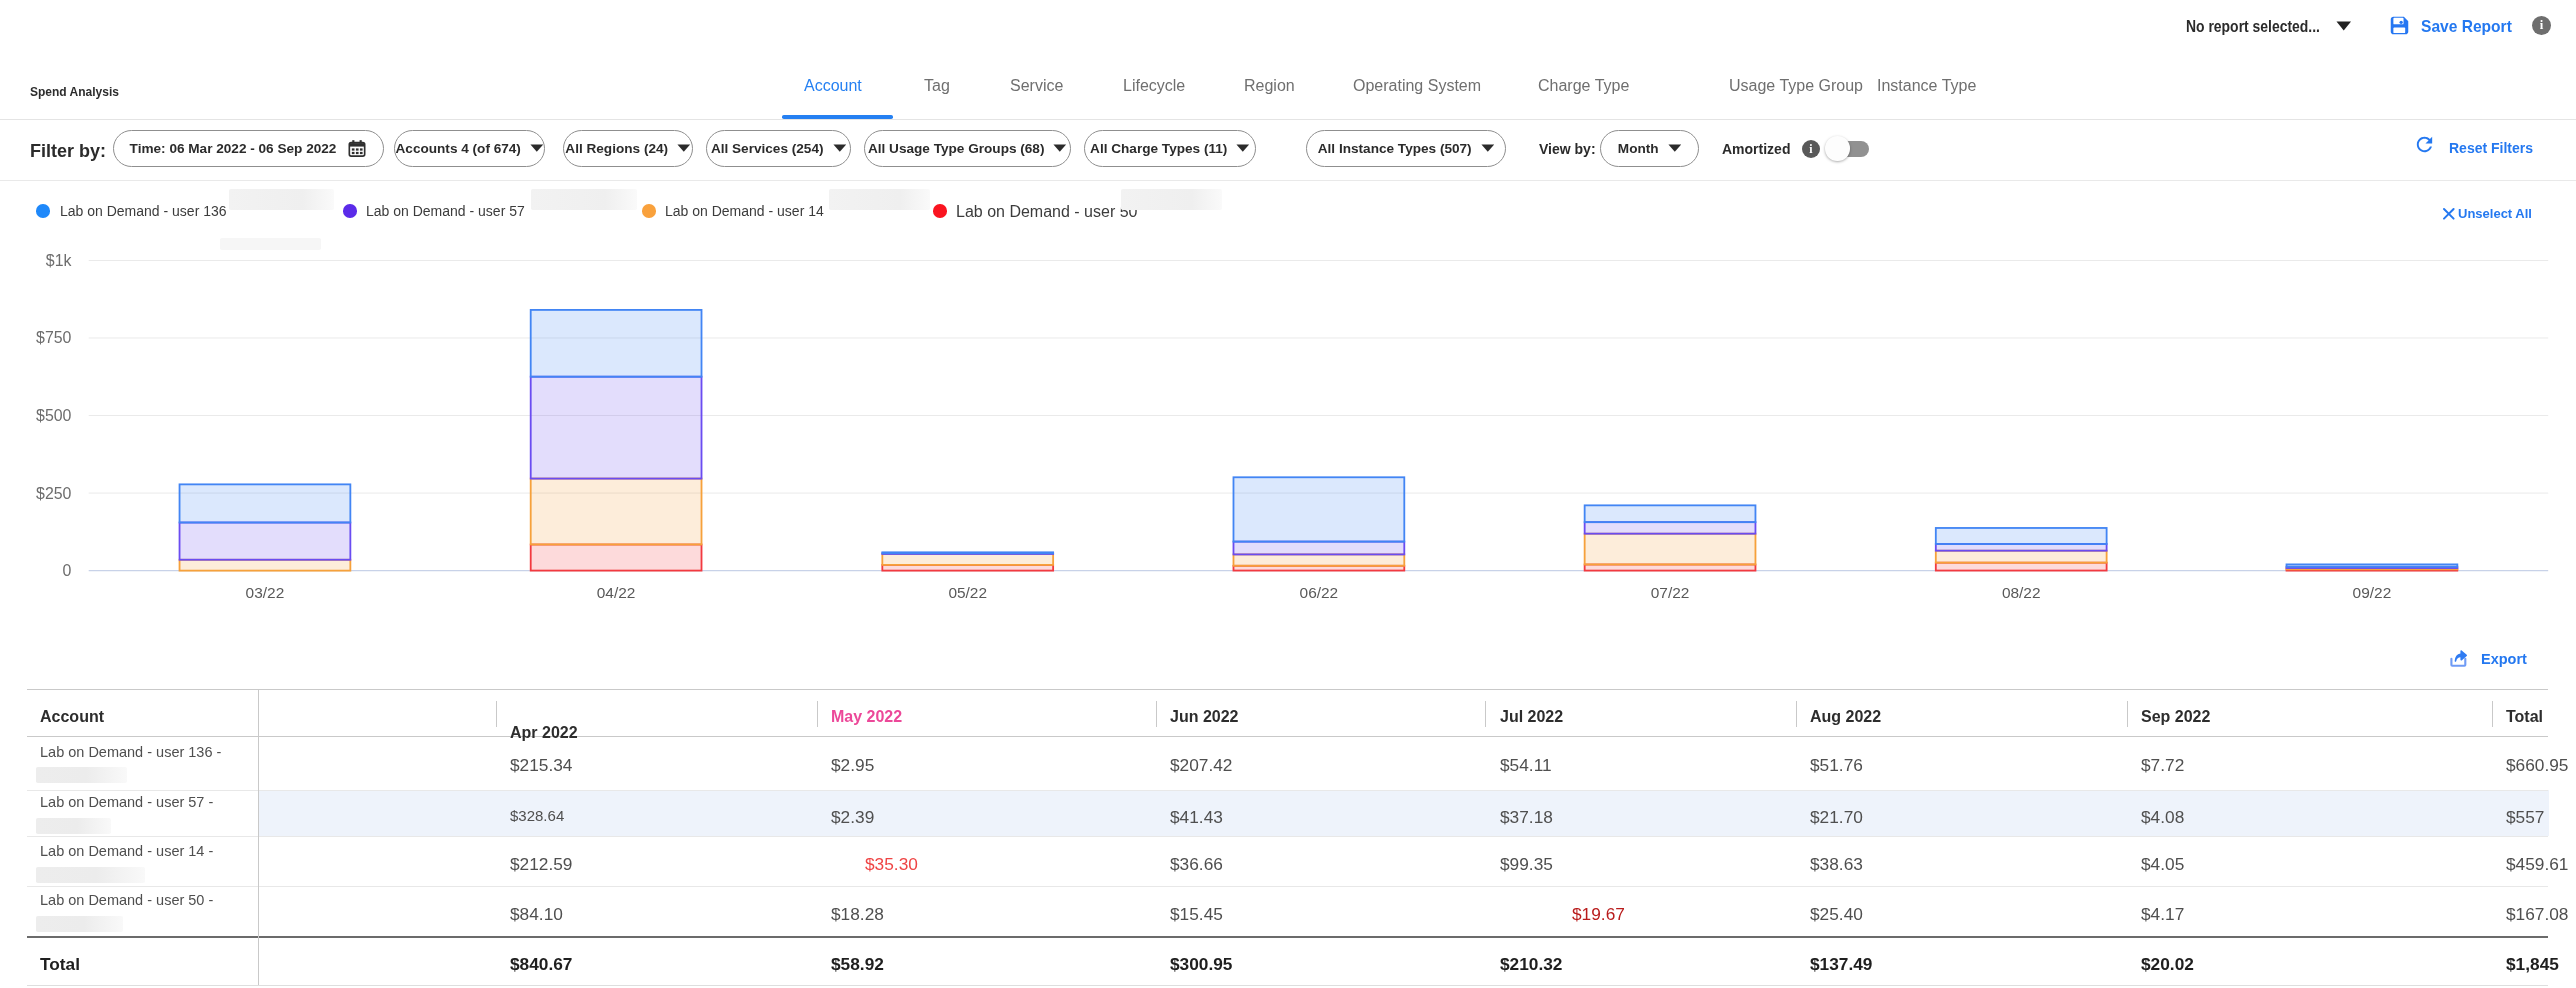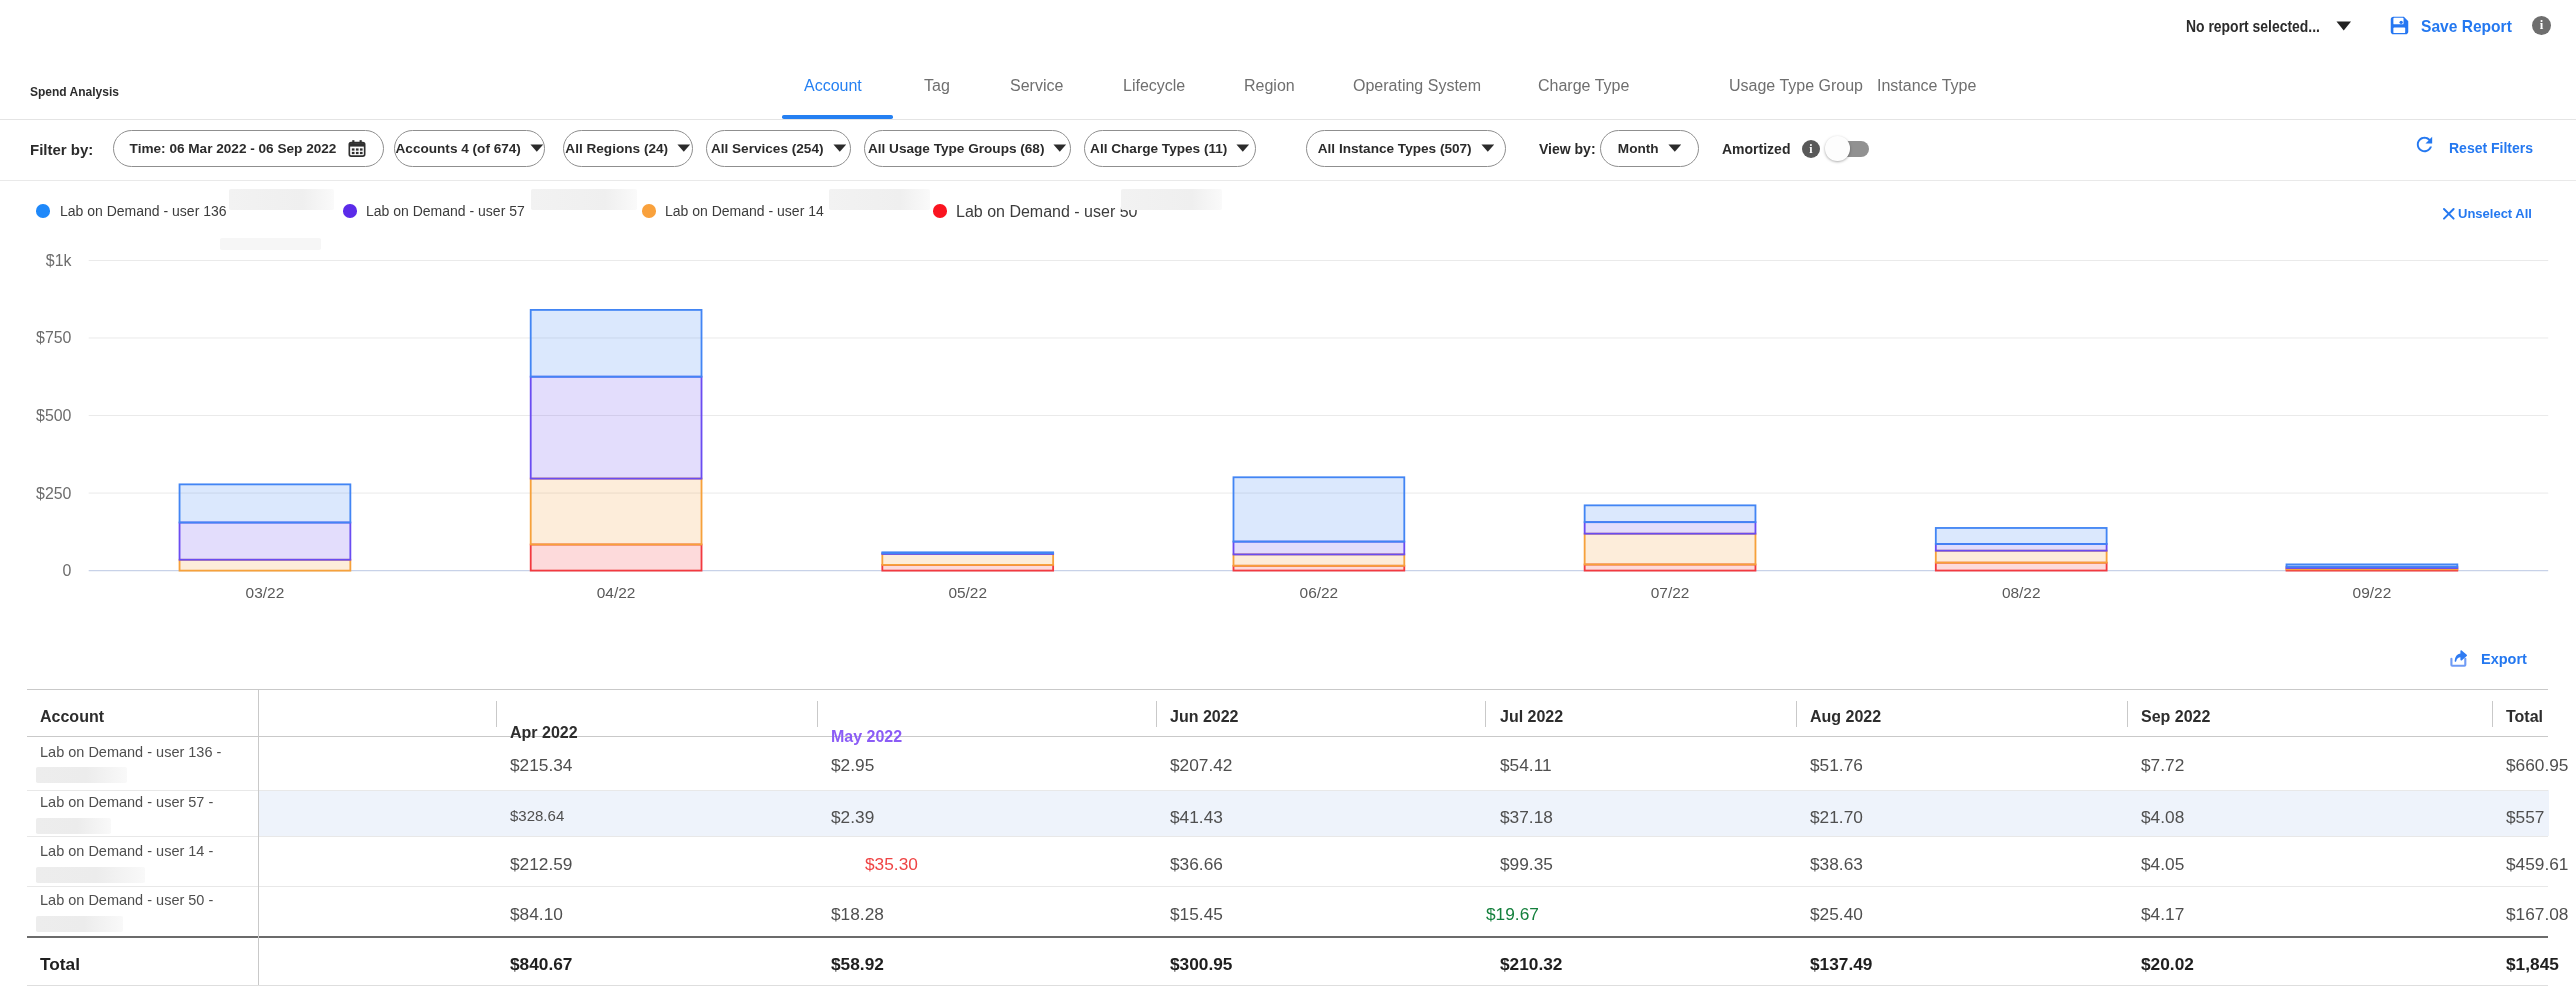--- a/index.html
+++ b/index.html
@@ -34,21 +34,21 @@
 <div class="abs" style="left:1010px; top:77px; font-size:16px; color:#6f6f6f;">Service</div>
 <div class="abs" style="left:1123px; top:77px; font-size:16px; color:#6f6f6f;">Lifecycle</div>
 <div class="abs" style="left:1244px; top:77px; font-size:16px; color:#6f6f6f;">Region</div>
 <div class="abs" style="left:1353px; top:77px; font-size:16px; color:#6f6f6f;">Operating System</div>
 <div class="abs" style="left:1538px; top:77px; font-size:16px; color:#6f6f6f;">Charge Type</div>
 <div class="abs" style="left:1689px; top:77px; font-size:16px; color:#6f6f6f;margin-left:40px;">Usage Type Group</div>
 <div class="abs" style="left:1877px; top:77px; font-size:16px; color:#6f6f6f;">Instance Type</div>
 <div class="abs" style="left:782px; top:115px; width:111px; height:3.6px; background:#2580f2; border-radius:1.8px;"></div>
 
   <div class="abs" style="left:0; top:180px; width:2576px; height:0.9px; background:#e9e9e9;"></div>
-  <div class="abs" style="left:30px; top:141px; font-size:15px; font-weight:700; color:#2b2b2b;">Filter by:</div>
+  <div class="abs" style="left:30px; top:141px; font-size:18px; font-weight:700; color:#2b2b2b;">Filter by:</div>
 <div class="abs chip" style="left:113px; top:130px; width:271px;">
 <span class="chip-t">Time: 06 Mar 2022 - 06 Sep 2022</span>
       <svg width="20" height="21" viewBox="0 0 24 24" style="margin-left:11px; flex:none;">
         <rect x="2.8" y="4.8" width="18.4" height="16.4" rx="2.2" fill="none" stroke="#2f2f2f" stroke-width="2"></rect>
         <path d="M3.5 5.5h17v4.2h-17z" fill="#2f2f2f"></path>
         <line x1="7.6" y1="2" x2="7.6" y2="6" stroke="#2f2f2f" stroke-width="2.6"></line>
         <line x1="16.4" y1="2" x2="16.4" y2="6" stroke="#2f2f2f" stroke-width="2.6"></line>
         <g stroke="#2f2f2f" stroke-width="2.7">
           <line x1="5.8" y1="13.2" x2="9" y2="13.2"></line>
           <line x1="10.7" y1="13.2" x2="13.9" y2="13.2"></line>
@@ -193,21 +193,21 @@
 <div class="abs" style="left:258px; top:689px; width:0.9px; height:296px; background:#c9c9c9;"></div>
 <div class="abs" style="left:496px; top:701px; width:0.9px; height:26px; background:#c9c9c9;"></div>
 <div class="abs" style="left:817px; top:701px; width:0.9px; height:26px; background:#c9c9c9;"></div>
 <div class="abs" style="left:1156px; top:701px; width:0.9px; height:26px; background:#c9c9c9;"></div>
 <div class="abs" style="left:1485px; top:701px; width:0.9px; height:26px; background:#c9c9c9;"></div>
 <div class="abs" style="left:1796px; top:701px; width:0.9px; height:26px; background:#c9c9c9;"></div>
 <div class="abs" style="left:2127px; top:701px; width:0.9px; height:26px; background:#c9c9c9;"></div>
 <div class="abs" style="left:2492px; top:701px; width:0.9px; height:26px; background:#c9c9c9;"></div>
 <div class="abs" style="left:40px; top:708px; font-size:16px; font-weight:700; color:#2d2d2d;">Account</div>
 <div class="abs" style="left:510px; top:708px; font-size:16px; font-weight:700; color:#2d2d2d;margin-top:16px;">Apr 2022</div>
-<div class="abs" style="left:831px; top:728px; font-size:16px; font-weight:700; color:#8b5cf6;">May 2022</div>
+<div class="abs" style="left:831px; top:708px; font-size:16px; font-weight:700; color:#ec4899;">May 2022</div>
 <div class="abs" style="left:1170px; top:708px; font-size:16px; font-weight:700; color:#2d2d2d;">Jun 2022</div>
 <div class="abs" style="left:1500px; top:708px; font-size:16px; font-weight:700; color:#2d2d2d;">Jul 2022</div>
 <div class="abs" style="left:1810px; top:708px; font-size:16px; font-weight:700; color:#2d2d2d;">Aug 2022</div>
 <div class="abs" style="left:2141px; top:708px; font-size:16px; font-weight:700; color:#2d2d2d;">Sep 2022</div>
 <div class="abs" style="left:2506px; top:708px; font-size:16px; font-weight:700; color:#2d2d2d;">Total</div>
 <div class="abs" style="left:40px; top:744px; font-size:14.5px; color:#4f4f4f;">Lab on Demand - user 136 -</div>
 <div class="abs" style="left:36px; top:767px; width:91px; height:15.5px; background:linear-gradient(90deg,#ededed 0%,#ececec 55%,#f9f9f9 100%); border-radius:1.8px;"></div>
 <div class="abs" style="left:510px; top:755px; font-size:17.3px; color:#4f4f4f;">$215.34</div>
 <div class="abs" style="left:831px; top:755px; font-size:17.3px; color:#4f4f4f;">$2.95</div>
 <div class="abs" style="left:1170px; top:755px; font-size:17.3px; color:#4f4f4f;">$207.42</div>
@@ -231,21 +231,21 @@
 <div class="abs" style="left:1170px; top:854px; font-size:17.3px; color:#4f4f4f;">$36.66</div>
 <div class="abs" style="left:1500px; top:854px; font-size:17.3px; color:#4f4f4f;">$99.35</div>
 <div class="abs" style="left:1810px; top:854px; font-size:17.3px; color:#4f4f4f;">$38.63</div>
 <div class="abs" style="left:2141px; top:854px; font-size:17.3px; color:#4f4f4f;">$4.05</div>
 <div class="abs" style="left:2506px; top:854px; font-size:17.3px; color:#4f4f4f;">$459.61</div>
 <div class="abs" style="left:40px; top:892px; font-size:14.5px; color:#4f4f4f;">Lab on Demand - user 50 -</div>
 <div class="abs" style="left:36px; top:916px; width:87px; height:15.5px; background:linear-gradient(90deg,#ededed 0%,#ececec 55%,#f9f9f9 100%); border-radius:1.8px;"></div>
 <div class="abs" style="left:510px; top:904px; font-size:17.3px; color:#4f4f4f;">$84.10</div>
 <div class="abs" style="left:831px; top:904px; font-size:17.3px; color:#4f4f4f;">$18.28</div>
 <div class="abs" style="left:1170px; top:904px; font-size:17.3px; color:#4f4f4f;">$15.45</div>
-<div class="abs" style="left:1486px; top:904px; font-size:17.3px; color:#15803d;">$19.67</div>
+<div class="abs" style="left:1572px; top:904px; font-size:17.3px; color:#b91c1c;">$19.67</div>
 <div class="abs" style="left:1810px; top:904px; font-size:17.3px; color:#4f4f4f;">$25.40</div>
 <div class="abs" style="left:2141px; top:904px; font-size:17.3px; color:#4f4f4f;">$4.17</div>
 <div class="abs" style="left:2506px; top:904px; font-size:17.3px; color:#4f4f4f;">$167.08</div>
 <div class="abs" style="left:40px; top:954px; font-size:17.3px; font-weight:700; color:#1f1f1f;">Total</div>
 <div class="abs" style="left:510px; top:954px; font-size:17.3px; font-weight:700; color:#1f1f1f;">$840.67</div>
 <div class="abs" style="left:831px; top:954px; font-size:17.3px; font-weight:700; color:#1f1f1f;">$58.92</div>
 <div class="abs" style="left:1170px; top:954px; font-size:17.3px; font-weight:700; color:#1f1f1f;">$300.95</div>
 <div class="abs" style="left:1500px; top:954px; font-size:17.3px; font-weight:700; color:#1f1f1f;">$210.32</div>
 <div class="abs" style="left:1810px; top:954px; font-size:17.3px; font-weight:700; color:#1f1f1f;">$137.49</div>
 <div class="abs" style="left:2141px; top:954px; font-size:17.3px; font-weight:700; color:#1f1f1f;">$20.02</div>

